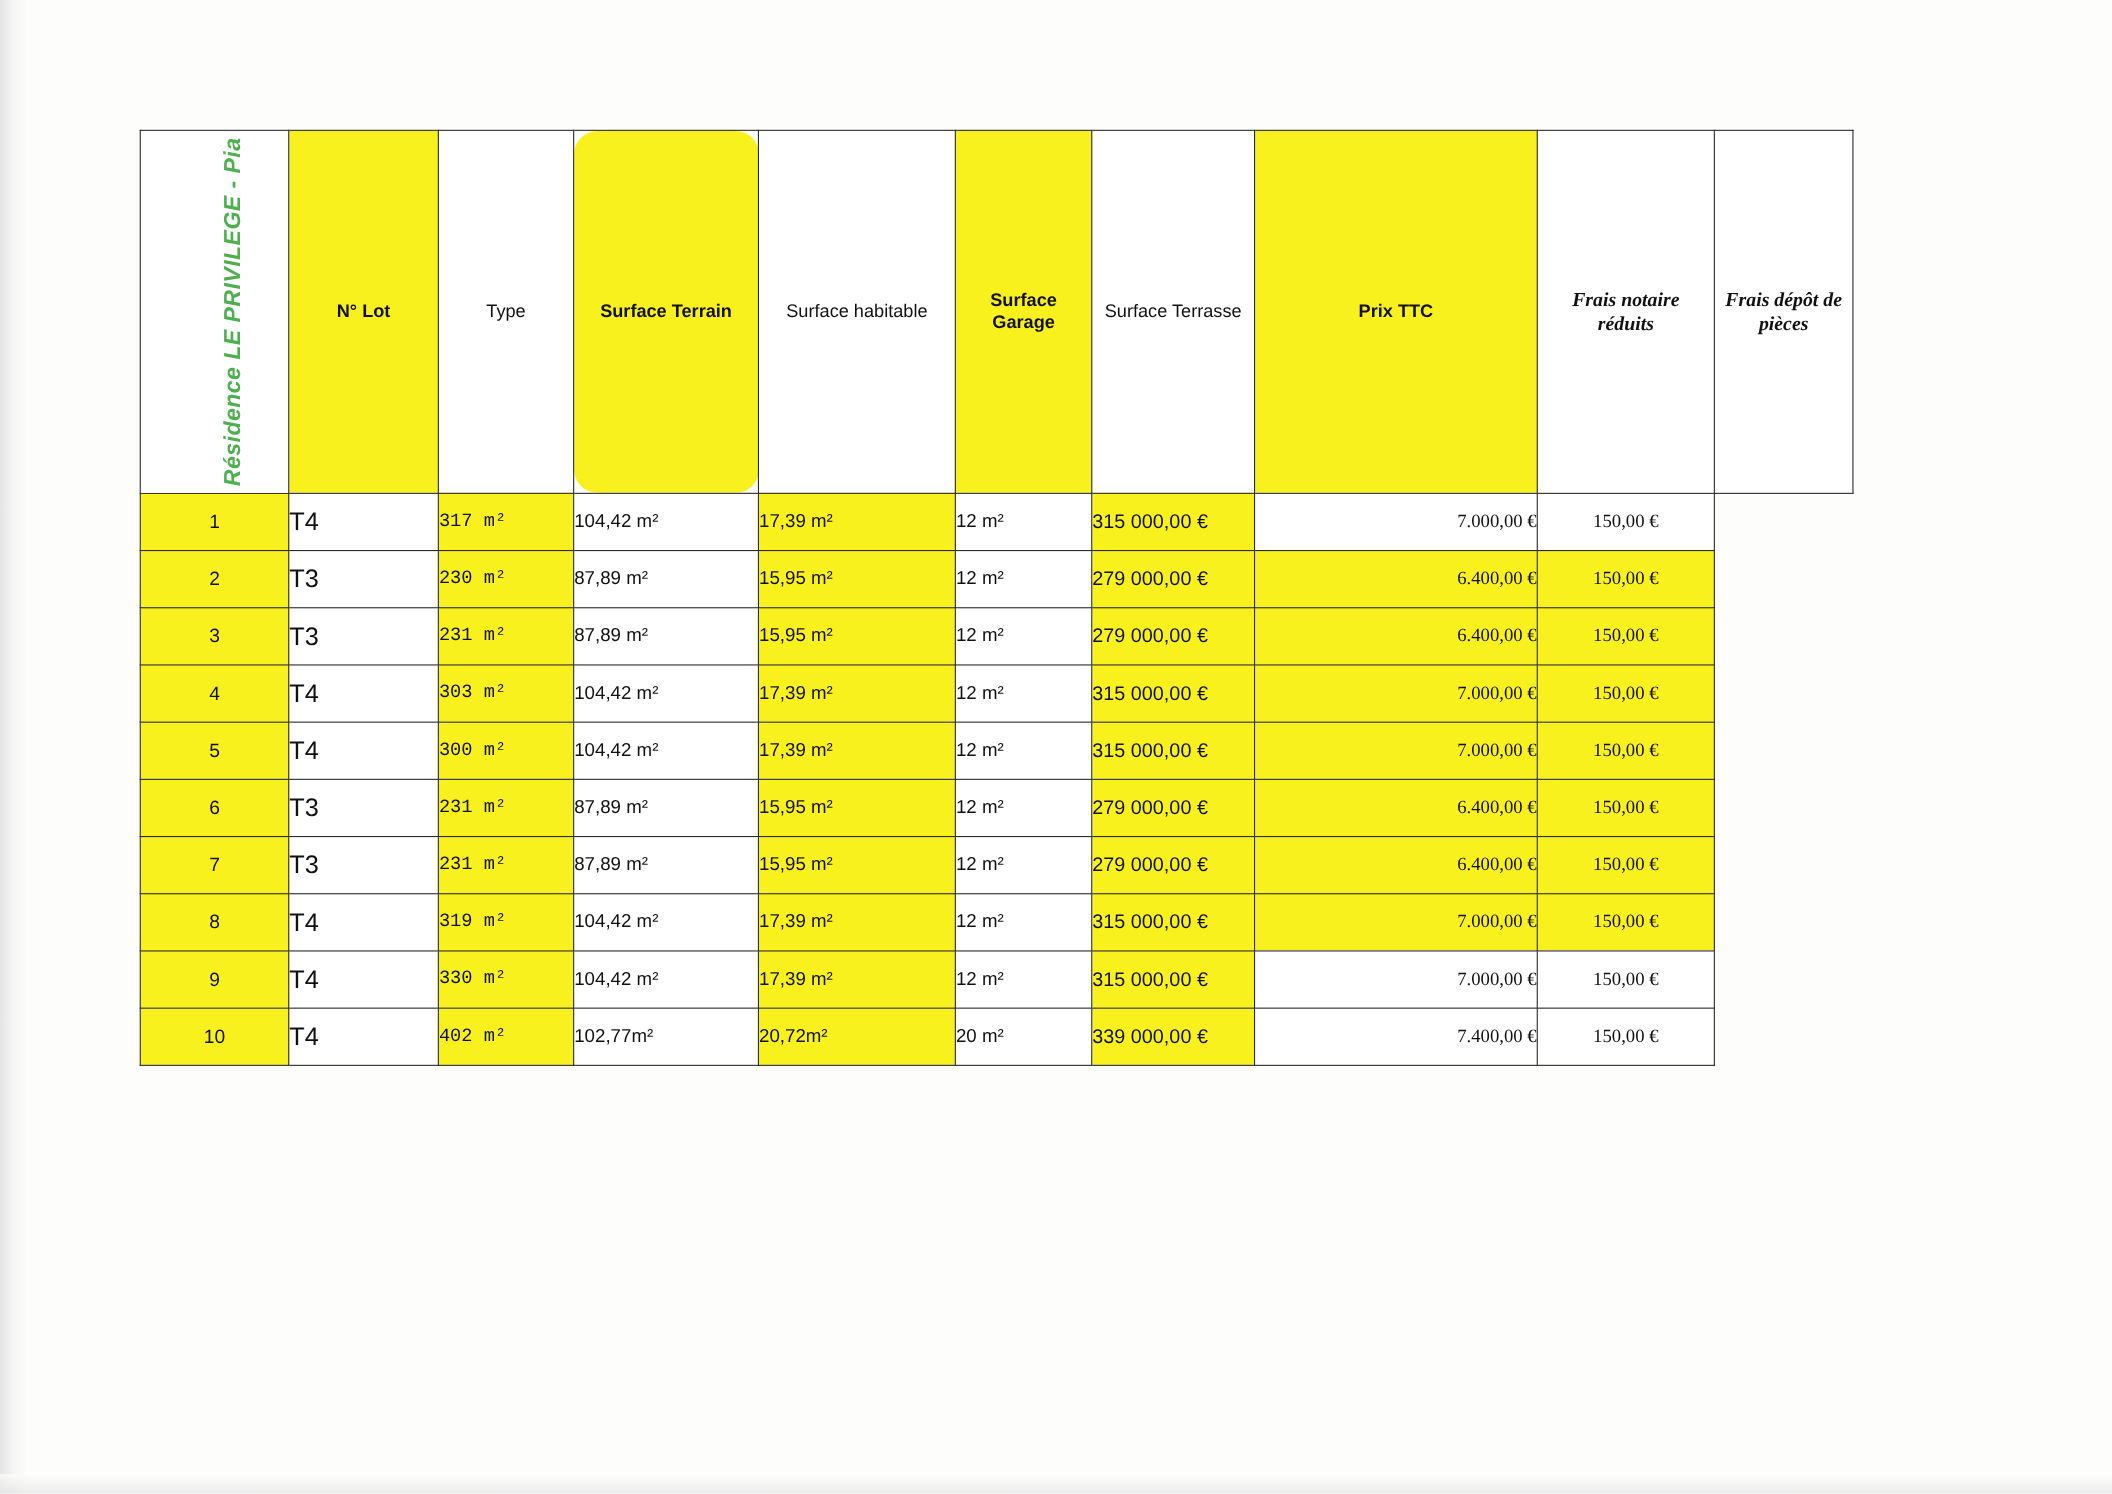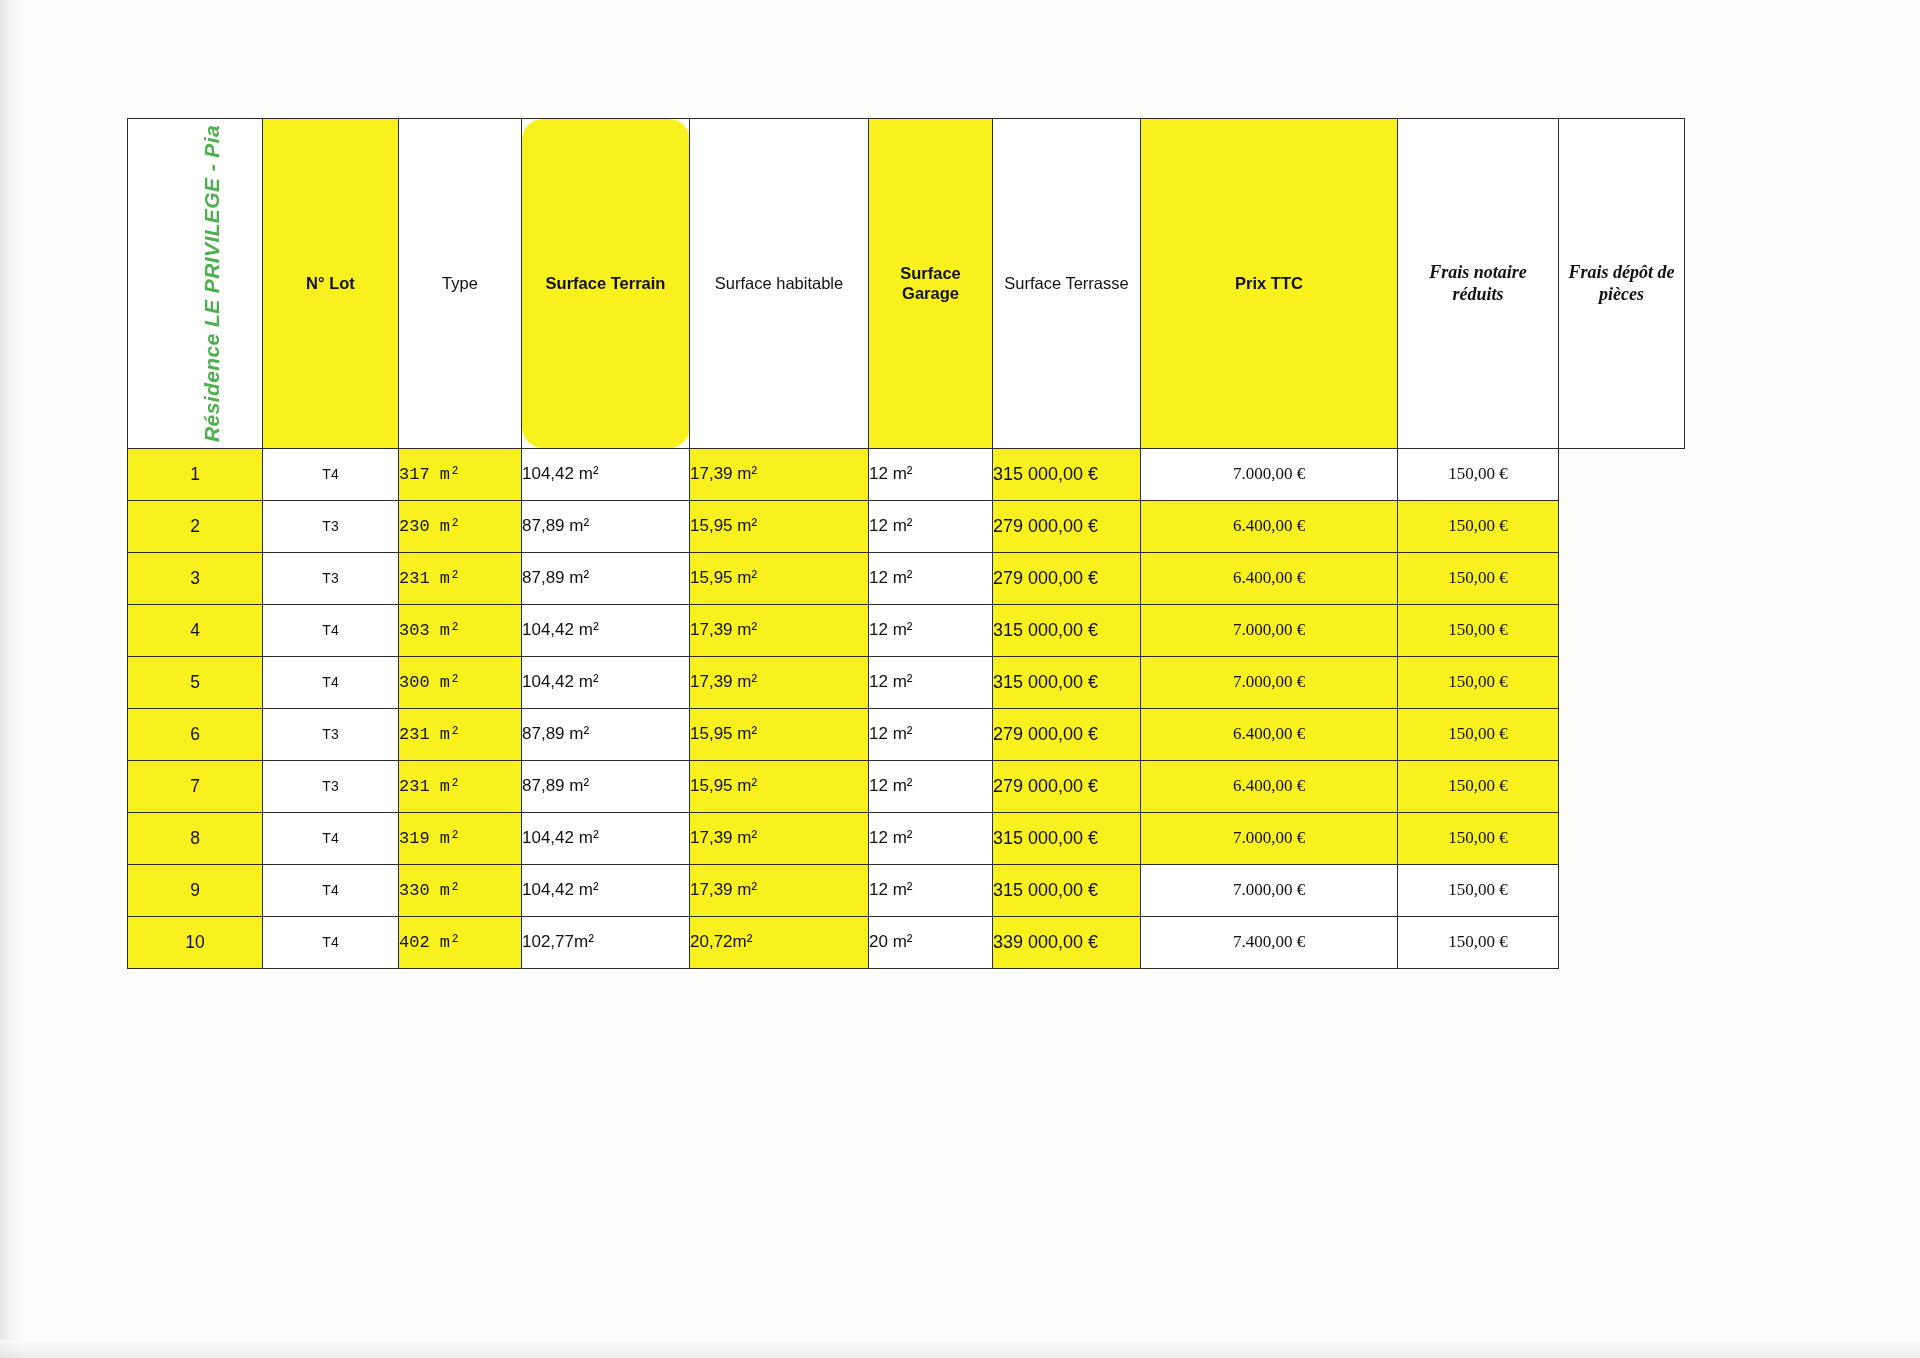--- a/index.html
+++ b/index.html
@@ -99,27 +99,27 @@
   .c-habit    { width: 178px; }
   .c-garage   { width: 123px; margin-top: 26px; }
   .c-terrasse { width: 147px; }
   .c-prix     { width: 256px; }
   .c-notaire  { width: 160px; }
   .c-depot    { width: 125px; }
 
   tbody td { height: 51px; font-size: 17px; }
 
   .v-lot      { text-align: center; font-size: 17.5px; }
-  .v-type     { text-align: center; font-size: 14px; }
+  .v-type     { font-size: 23px; }
   .v-terrain  { text-align: left; padding-left: 9px; font-size: 17px; font-family: Liberation Mono, monospace; }
   .v-habit    { text-align: left; padding-left: 14px; font-size: 17px; }
   .v-garage   { text-align: left; padding-left: 9px; font-size: 17px; }
   .v-terrasse { text-align: left; padding-left: 9px; font-size: 17px; margin-left: 27px; }
   .v-prix     { text-align: left; padding-left: 17px; font-size: 18px; font-weight: bold; }
-  .v-notaire  { text-align: center; font-size: 17px; font-family: "Liberation Serif", serif; font-weight: bold; }
+  .v-notaire  { text-align: right; font-size: 17px; font-family: "Liberation Serif", serif; font-weight: bold; }
   .v-depot    { text-align: center; font-size: 17px; font-family: "Liberation Serif", serif; font-weight: bold; }
 
   .serif-hd {
     font-family: "Liberation Serif", serif;
     font-weight: bold;
     font-size: 18px;
     font-style: italic;
   }
 </style>
 </head>

